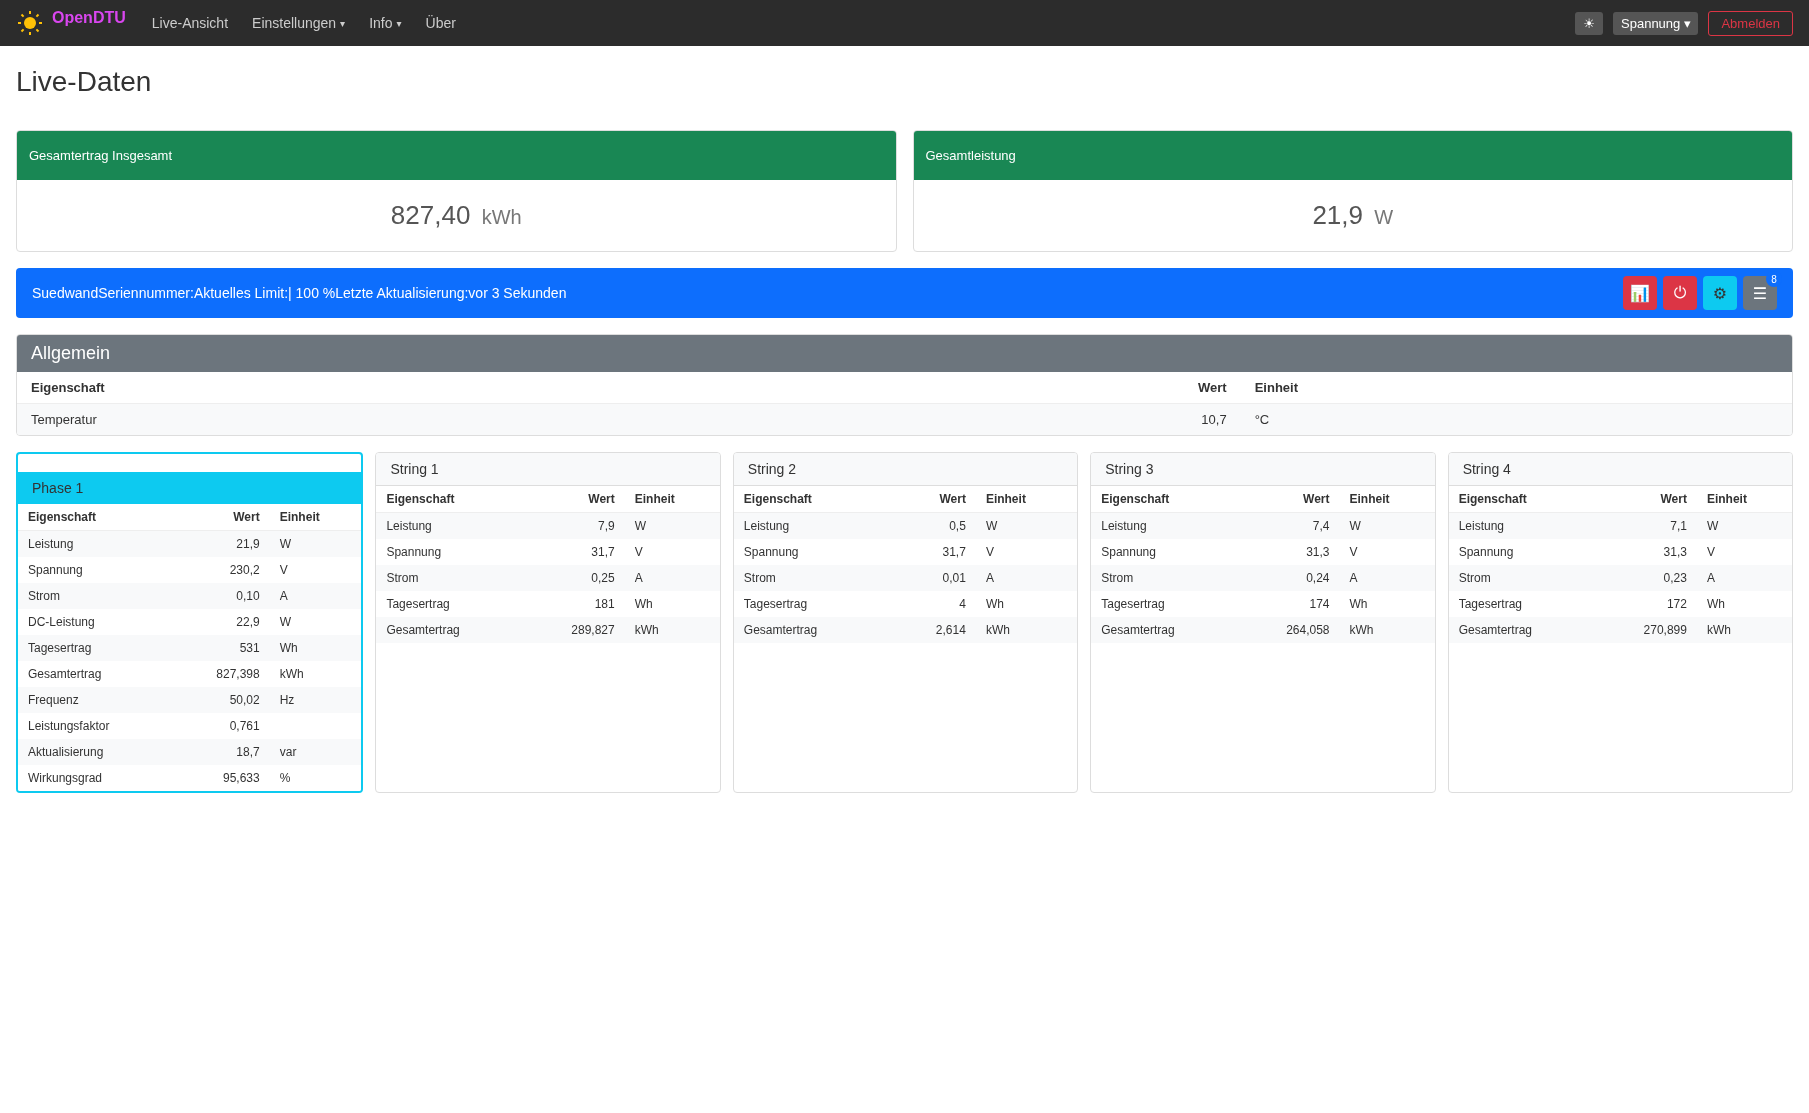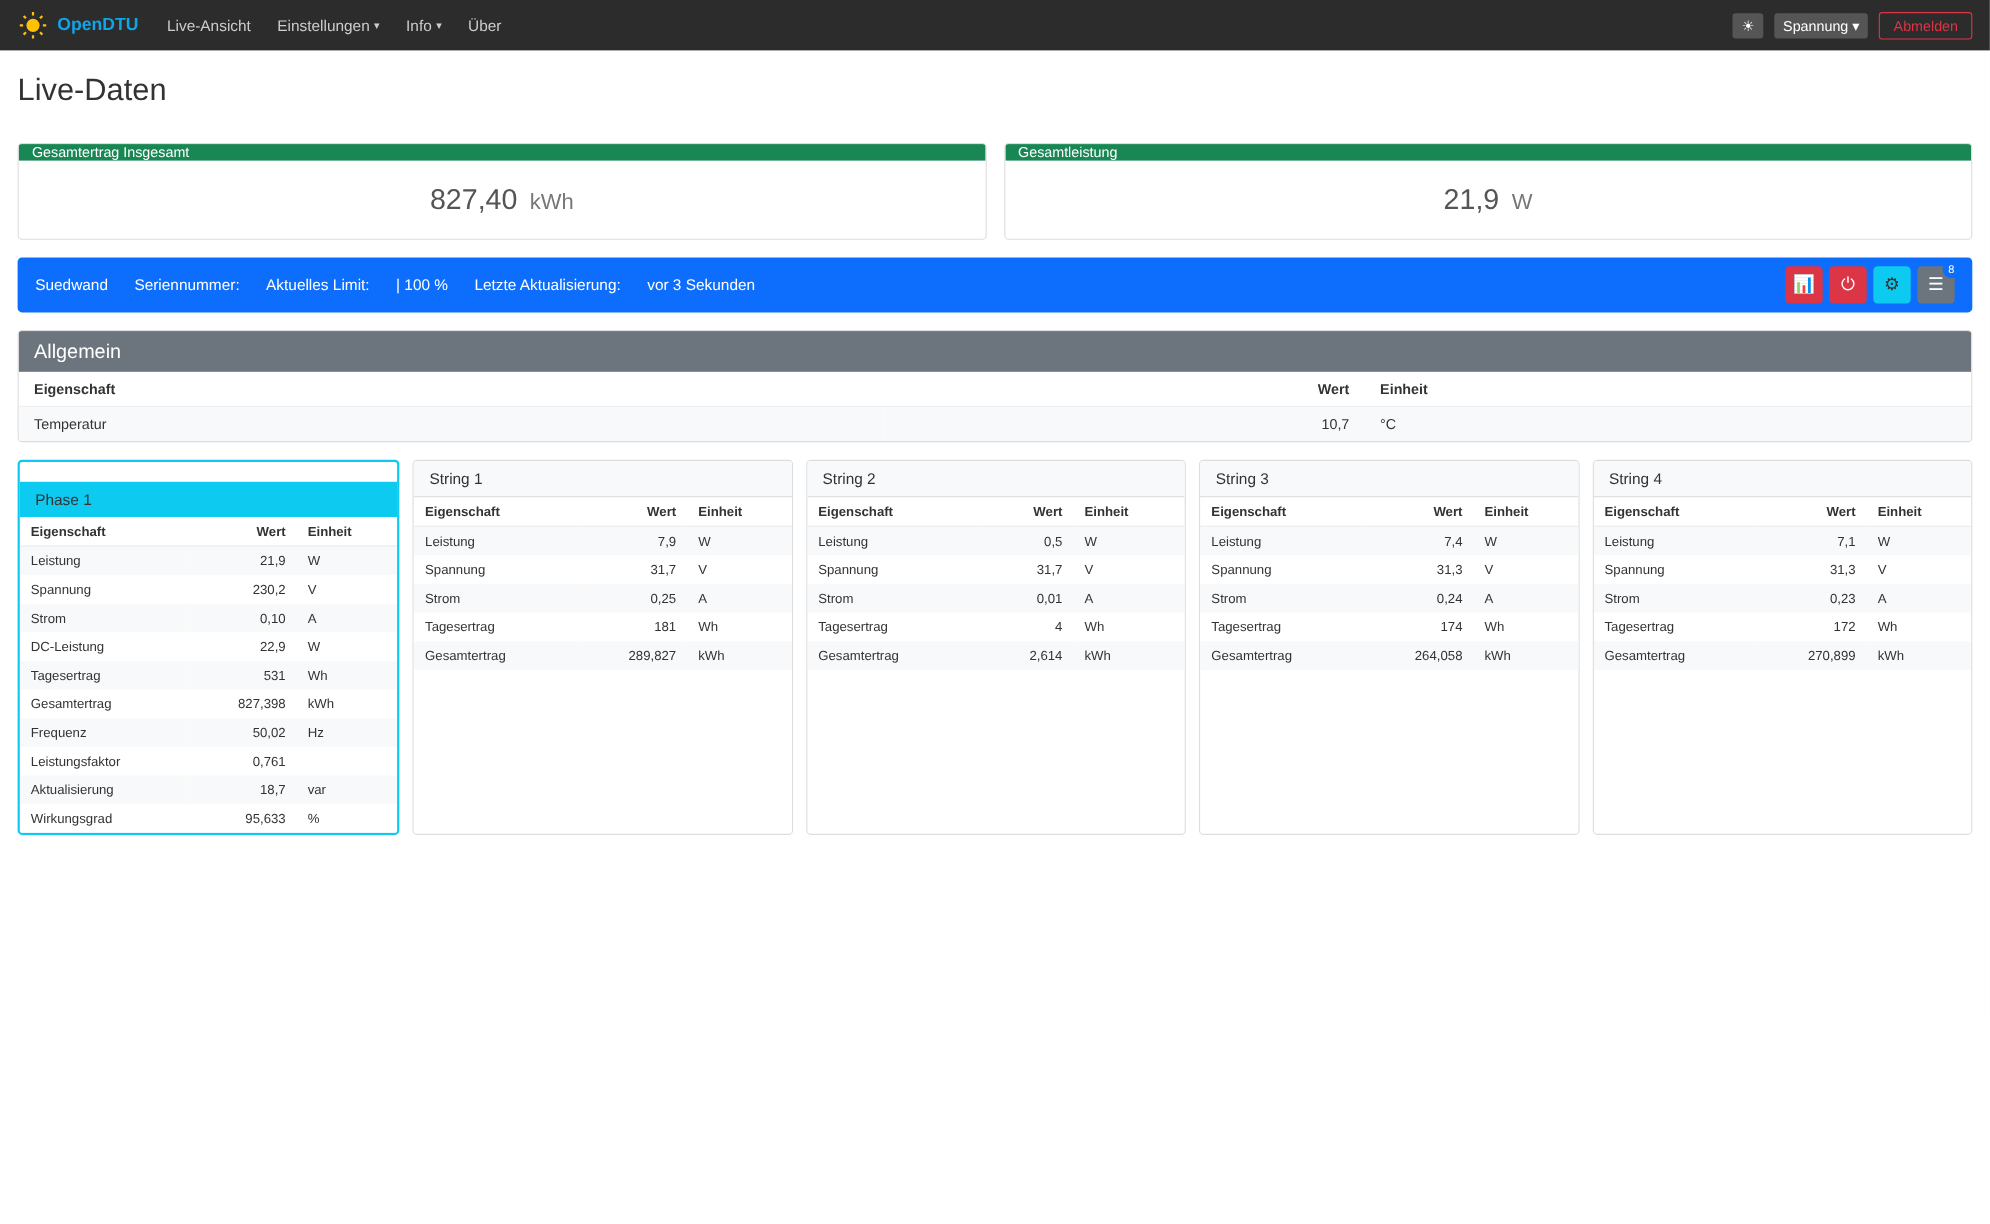--- a/index.html
+++ b/index.html
@@ -9,23 +9,23 @@
     .navbar {
       background: #2c2c2c;
       display: flex;
       align-items: center;
       padding: 0 16px;
       height: 46px;
       gap: 16px;
     }
     .navbar-brand {
       display: flex;
-      align-items: center;
+      align-items: flex-start;
       gap: 8px;
-      color: #0ea5e9;
+      color: #d946ef;
       font-weight: bold;
       font-size: 16px;
     }
     .sun-icon {
       width: 28px;
       height: 28px;
     }
     .navbar-nav {
       display: flex;
       align-items: center;
@@ -99,21 +99,21 @@
     }
     .summary-card {
       flex: 1;
       border: 1px solid #ddd;
       border-radius: 4px;
       overflow: hidden;
     }
     .summary-card-header {
       background: #198754;
       color: white;
-      padding: 0 12px;
+      padding: 17px 12px;
       font-size: 13px;
     }
     .summary-card-body {
       padding: 20px;
       text-align: center;
       font-size: 26px;
       color: #555;
     }
     .summary-card-body .value { font-weight: 400; }
     .summary-card-body .unit { font-size: 20px; color: #777; margin-left: 4px; }
@@ -125,21 +125,20 @@
       padding: 8px 16px;
       display: flex;
       align-items: center;
       gap: 24px;
       margin-bottom: 16px;
       border-radius: 4px;
     }
     .inverter-bar-info {
       display: flex;
       align-items: center;
-      gap: 24px;
       flex: 1;
       font-size: 14px;
     }
     .inverter-bar-actions {
       display: flex;
       gap: 6px;
     }
     .inv-btn {
       width: 34px;
       height: 34px;

